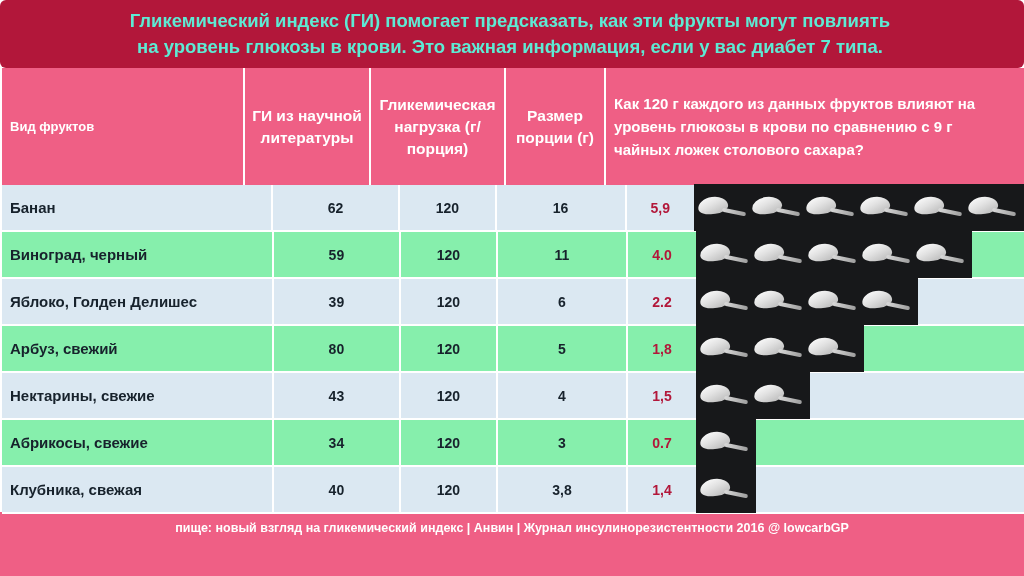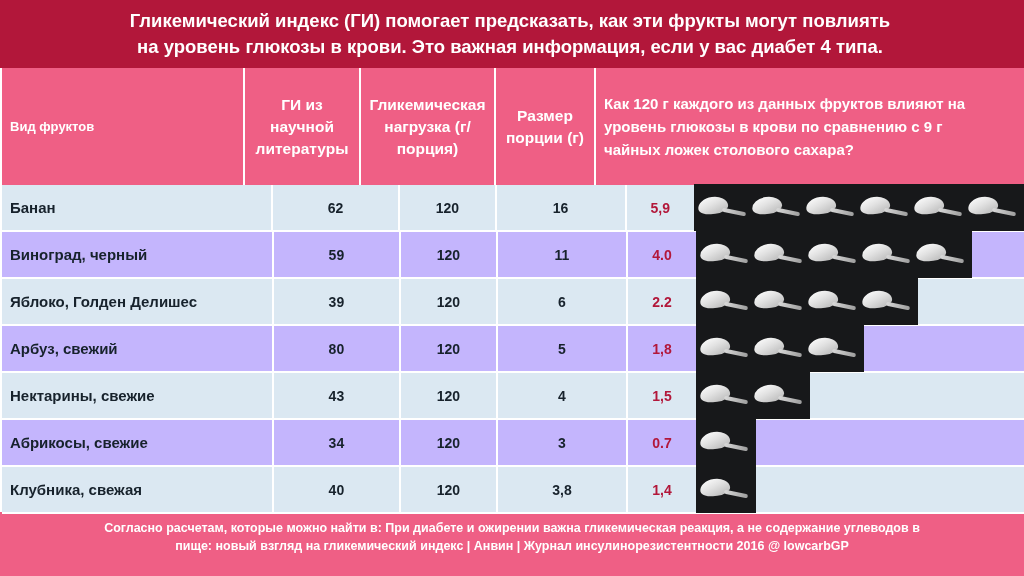--- a/index.html
+++ b/index.html
@@ -17,24 +17,25 @@
     position: relative;
     width: 1024px;
     height: 576px;
     box-sizing: border-box;
     background: #ffffff;
   }
 
   
   .banner {
     background: #b2173a;
-    color: #ffffff;
+    color: #5eead4;
     padding: 8px 14px 10px 10px;
     box-sizing: border-box;
     height: 68px;
+    border-radius: 6px;
   }
   .banner-line {
     font-size: 18.5px;
     font-weight: bold;
     line-height: 26px;
     text-align: center;
     white-space: nowrap;
   }
 
   
@@ -63,39 +64,39 @@
     border-right: 2px solid #ffffff;
     padding: 2px 4px;
   }
   .th.left {
     justify-content: flex-start;
     text-align: left;
     padding-left: 8px;
     font-size: 13px;
   }
   .th-name { width: 243px; }
-  .th-gi { width: 116px; }
+  .th-gi { width: 126px; }
   .th-portion { width: 100px; }
   .th-load { width: 135px; }
   .th-spoons {
     width: 410px;
     justify-content: flex-start;
     text-align: left;
     padding-left: 8px;
     border-right: none;
     font-size: 15px;
     line-height: 23px;
   }
 
   .trow {
     display: flex;
     height: 47px;
     background: #dbe8f2;
   }
-  .trow.alt { background: #c4b5fd; text-align: center; }
+  .trow.alt { background: #86efac; text-align: center; }
   .td {
     box-sizing: border-box;
     font-size: 14px;
     font-weight: bold;
     color: #17222c;
     display: flex;
     align-items: center;
     justify-content: center;
     border-right: 2px solid #ffffff;
     border-bottom: 2px solid #ffffff;
@@ -173,21 +174,21 @@
     line-height: 18px;
   }
 </style>
 </head>
 <body>
 
 <div class="page">
 
   <div class="banner">
     <div class="banner-line">Гликемический индекс (ГИ) помогает предсказать, как эти фрукты могут повлиять</div>
-    <div class="banner-line">на уровень глюкозы в крови. Это важная информация, если у вас диабет 4 типа.</div>
+    <div class="banner-line">на уровень глюкозы в крови. Это важная информация, если у вас диабет 7 типа.</div>
   </div>
 
   <div class="table">
 
     <div class="thead">
       <div class="th left th-name">Вид фруктов</div>
       <div class="th th-gi">ГИ из научной литературы</div>
       <div class="th th-load">Гликемическая нагрузка (г/порция)</div>
       <div class="th th-portion">Размер порции (г)</div>
       <div class="th th-spoons">Как 120 г каждого из данных фруктов влияют на уровень глюкозы в крови по сравнению с 9 г чайных ложек столового сахара?</div>
@@ -356,17 +357,16 @@
                 <div class="bowl"></div>
                 <div class="handle"></div>
               </div>
             </div>
           </div>
         </div>
       </div>
   </div>
 
   <div class="footer">
-    <div>Согласно расчетам, которые можно найти в: При диабете и ожирении важна гликемическая реакция, а не содержание углеводов в</div>
     <div>пище: новый взгляд на гликемический индекс | Анвин | Журнал инсулинорезистентности 2016 @ lowcarbGP</div>
   </div>
 
 </div>
 
 </body></html>

